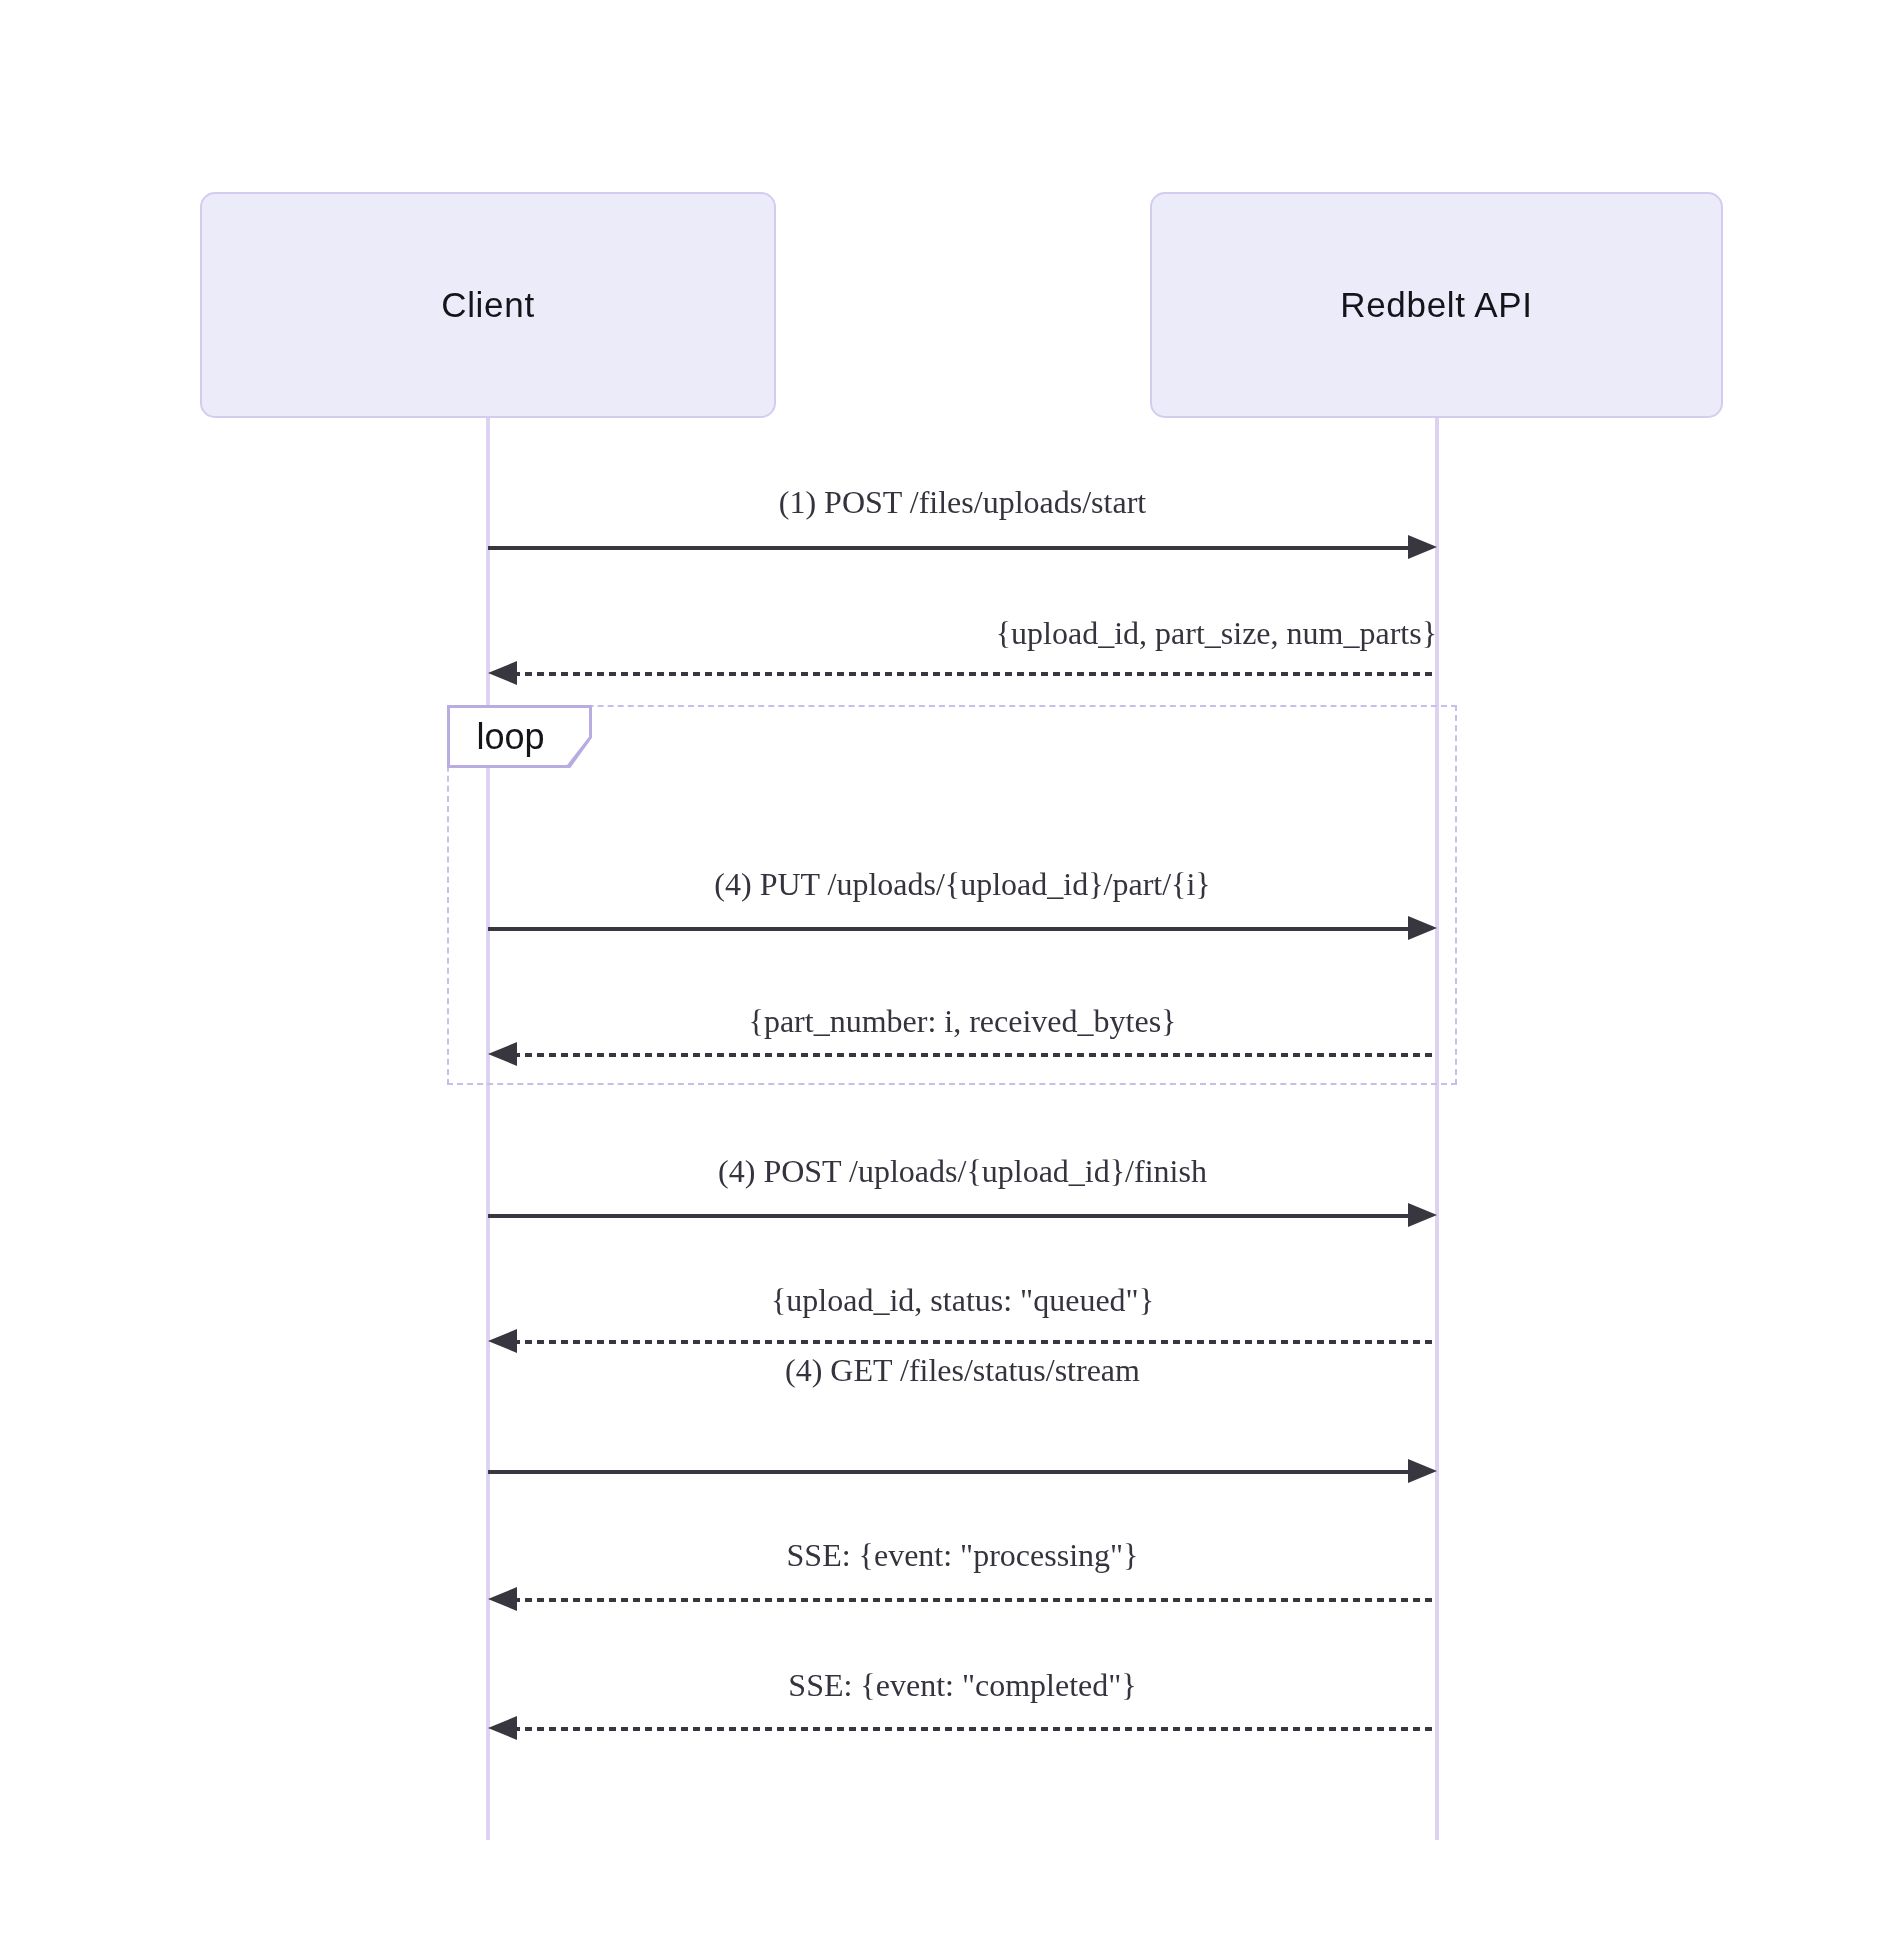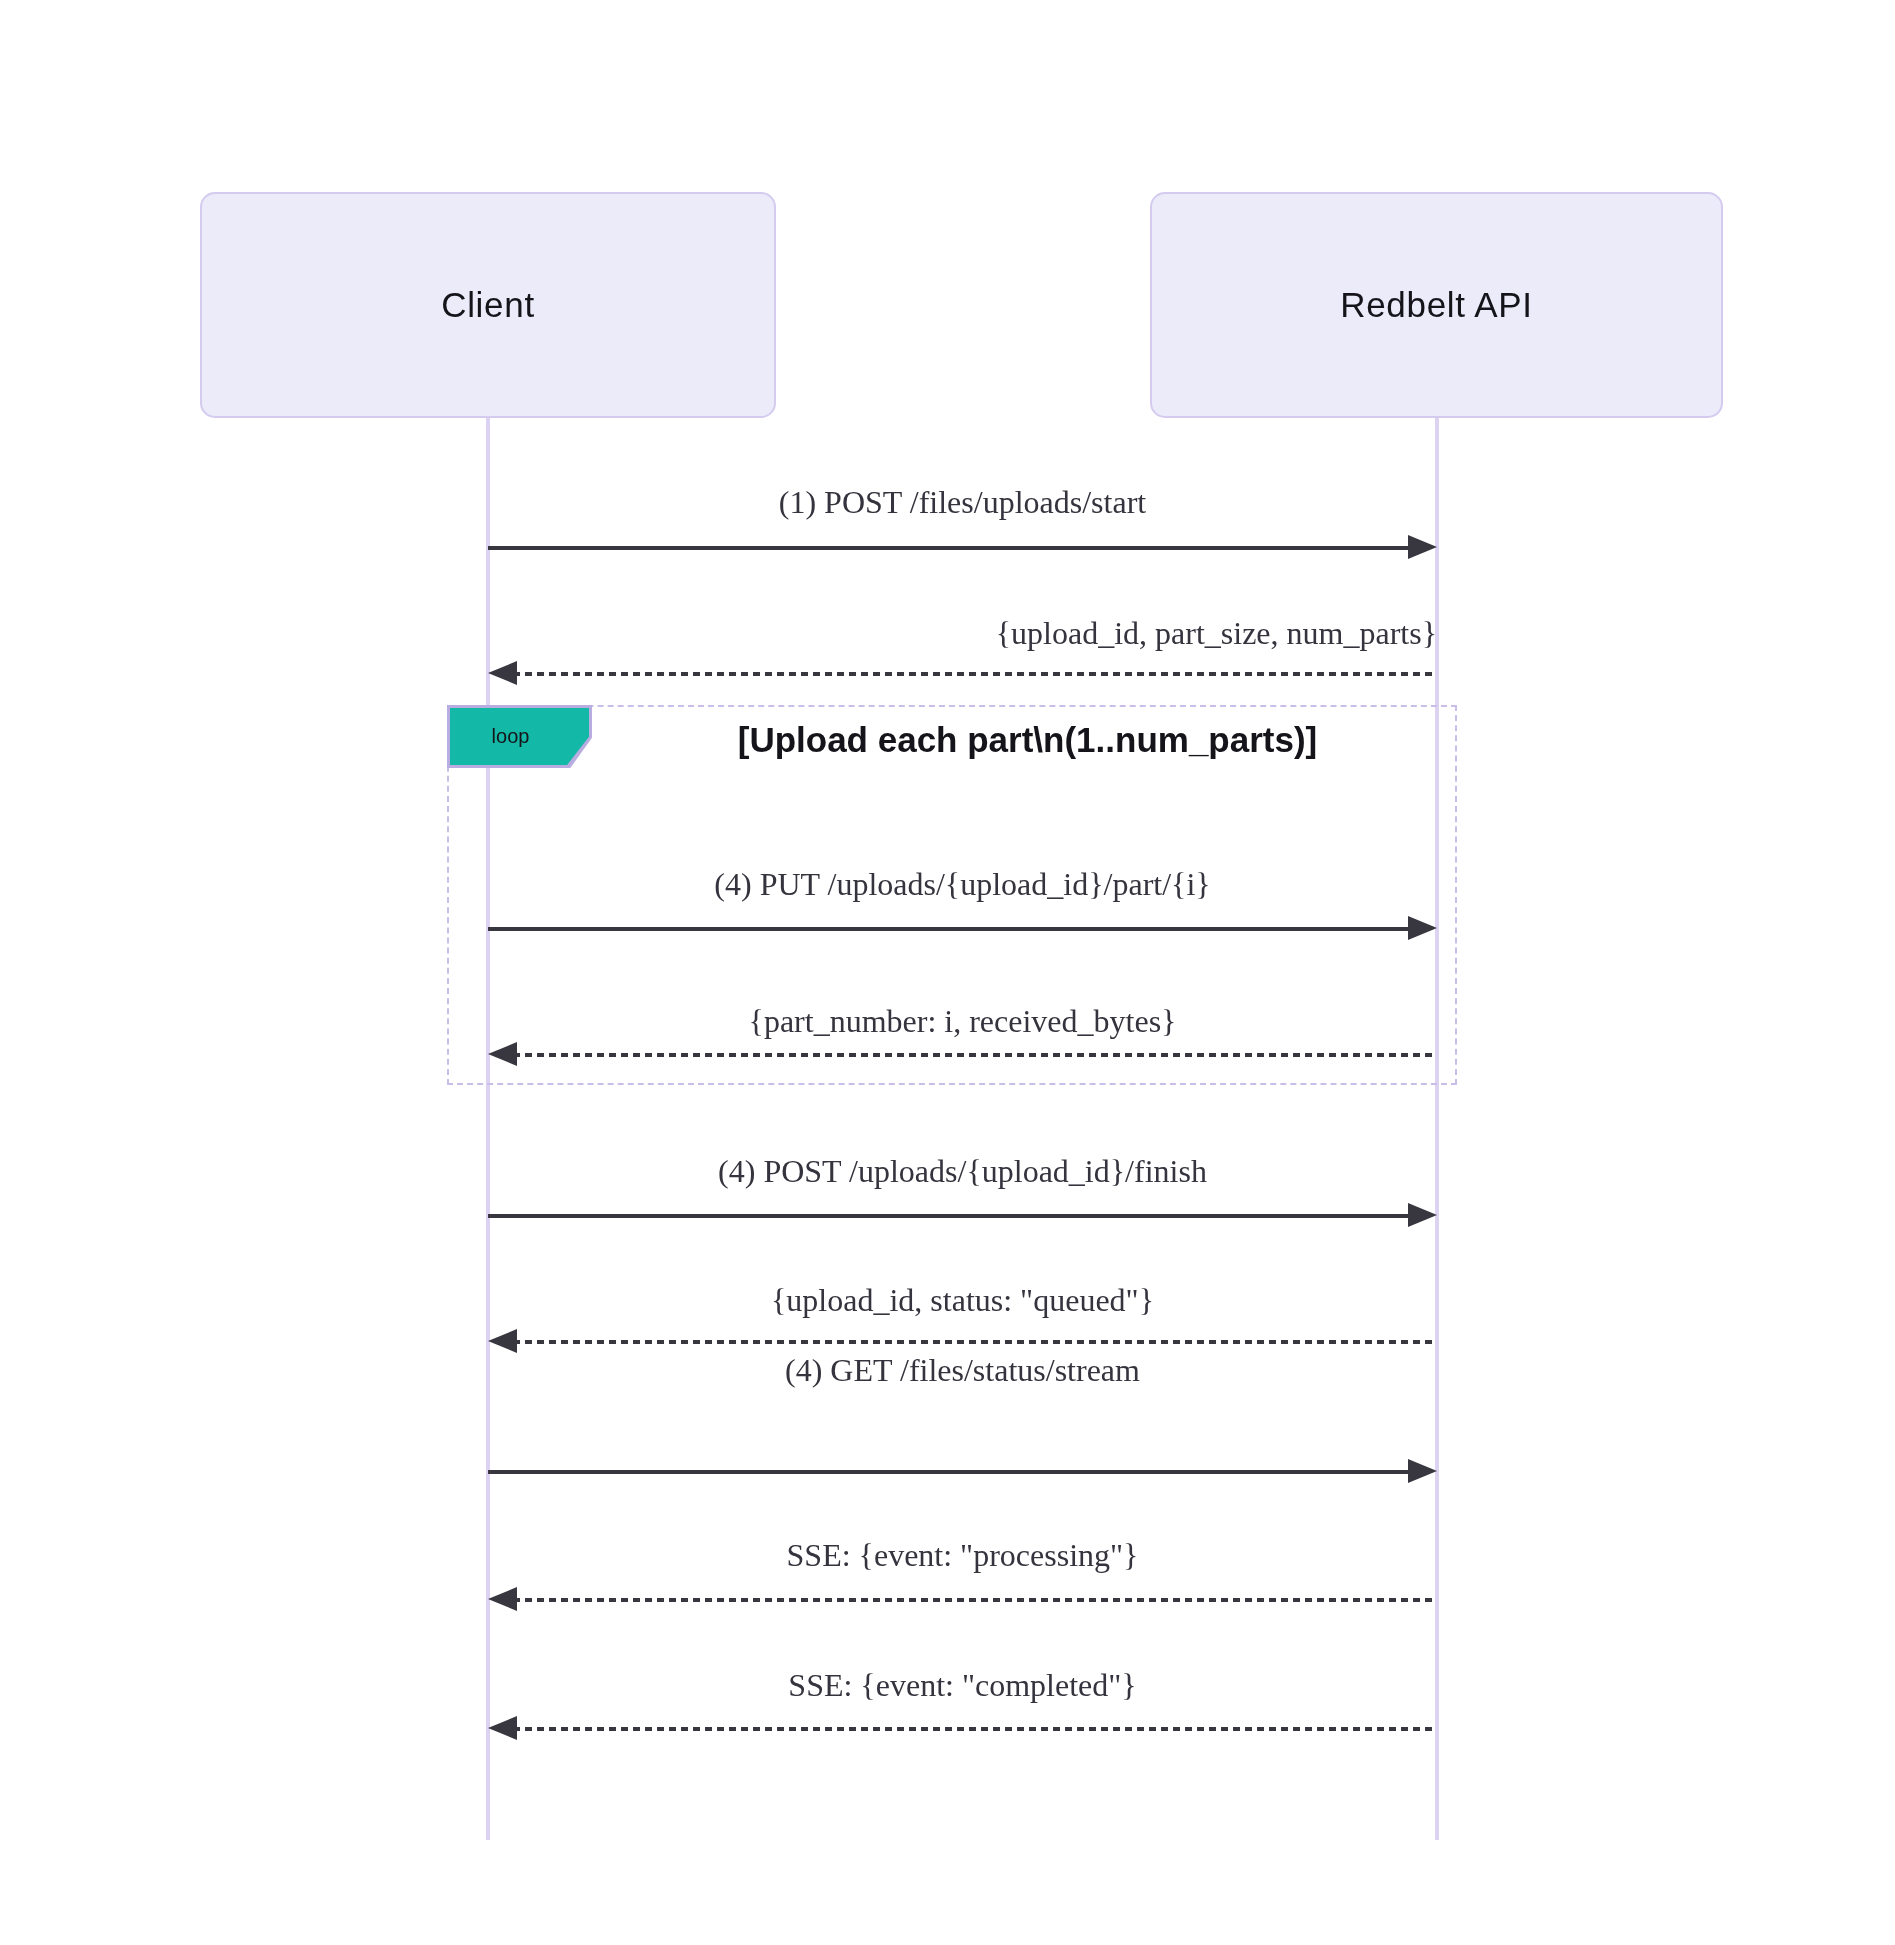--- a/index.html
+++ b/index.html
@@ -64,27 +64,27 @@
     height: 63px;
     background: #B9ACE1;
     clip-path: polygon(0 0, 100% 0, 100% 52%, 85% 100%, 0 100%);
   }
   .loop-tab-inner {
     position: absolute;
     left: 2.8px;
     top: 2.8px;
     right: 2.8px;
     bottom: 2.8px;
-    background: #14b8a6;
+    background: #ffffff;
     clip-path: polygon(0 0, 100% 0, 100% 50%, 84% 100%, 0 100%);
     display: flex;
     align-items: center;
     justify-content: center;
     padding-right: 18px;
-    font-size: 20px;
+    font-size: 36px;
     color: #15141A;
   }
   .loop-title {
     position: absolute;
     left: 592px;
     top: 717px;
     width: 871px;
     height: 45px;
     line-height: 45px;
     text-align: center;
@@ -169,21 +169,20 @@
   <div class="msg-label lbl-2">{upload_id, part_size, num_parts}</div>
   <div class="arrow dashed left ar-2">
     <div class="line"></div>
     <div class="head"></div>
   </div>
 
   <div class="loop-frame"></div>
   <div class="loop-tab">
     <div class="loop-tab-inner">loop</div>
   </div>
-  <div class="loop-title">[Upload each part\n(1..num_parts)]</div>
 
   <div class="msg-label lbl-3">(4) PUT /uploads/{upload_id}/part/{i}</div>
   <div class="arrow solid right ar-3">
     <div class="line"></div>
     <div class="head"></div>
   </div>
 
   <div class="msg-label lbl-4">{part_number: i, received_bytes}</div>
   <div class="arrow dashed left ar-4">
     <div class="line"></div>

